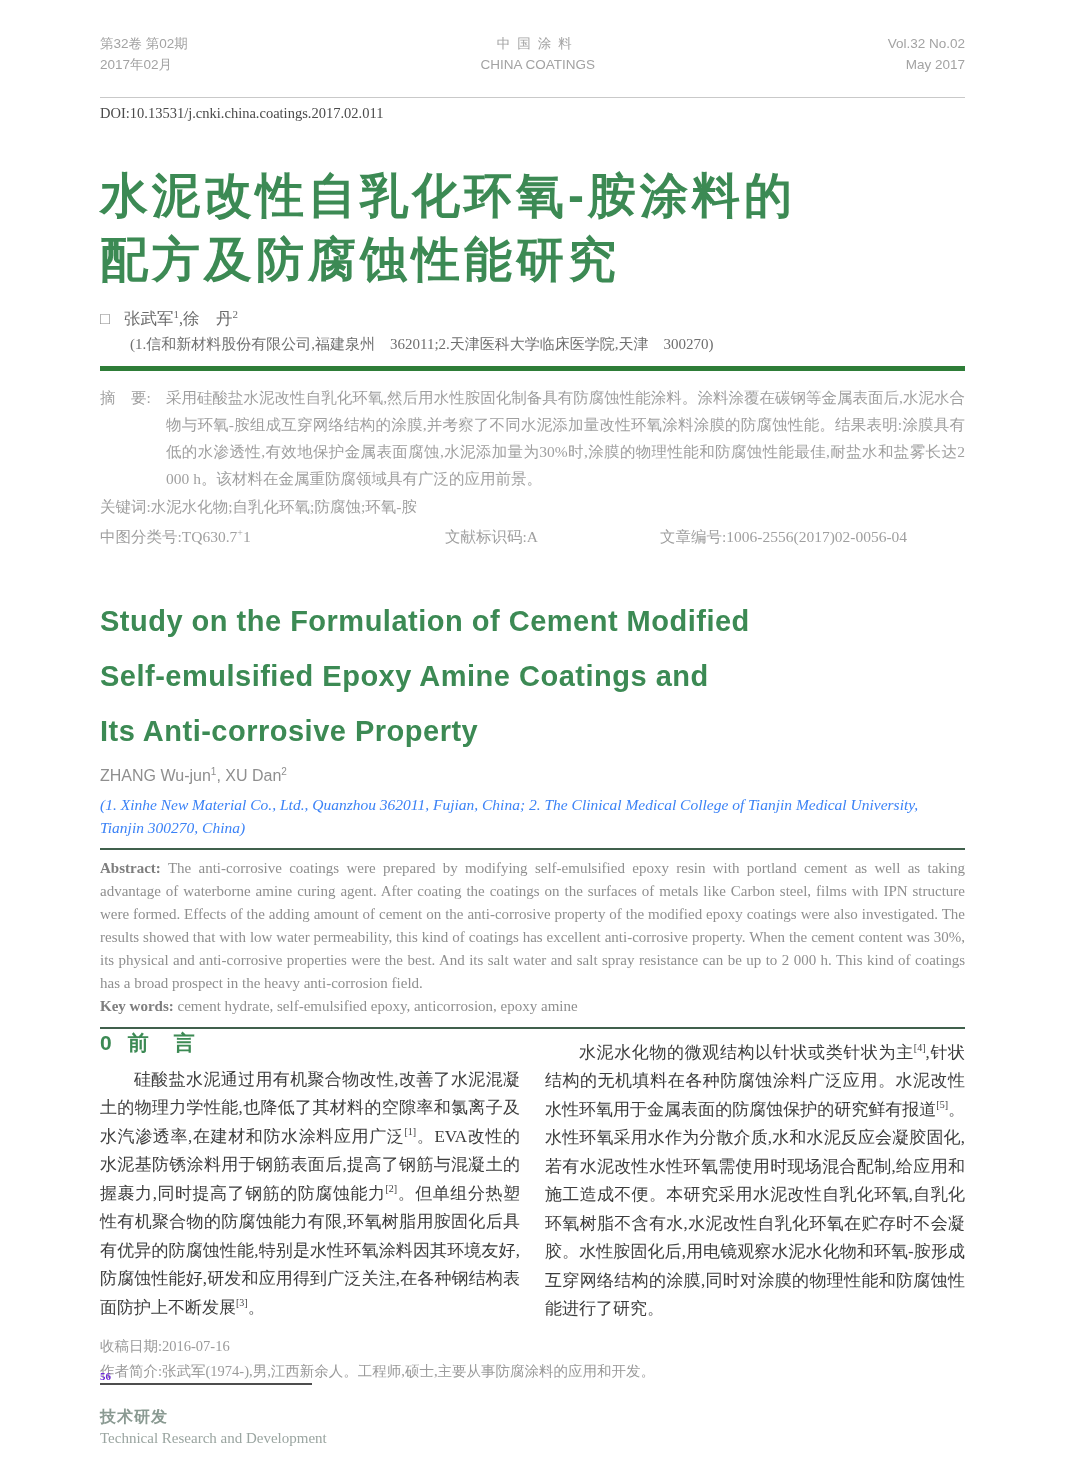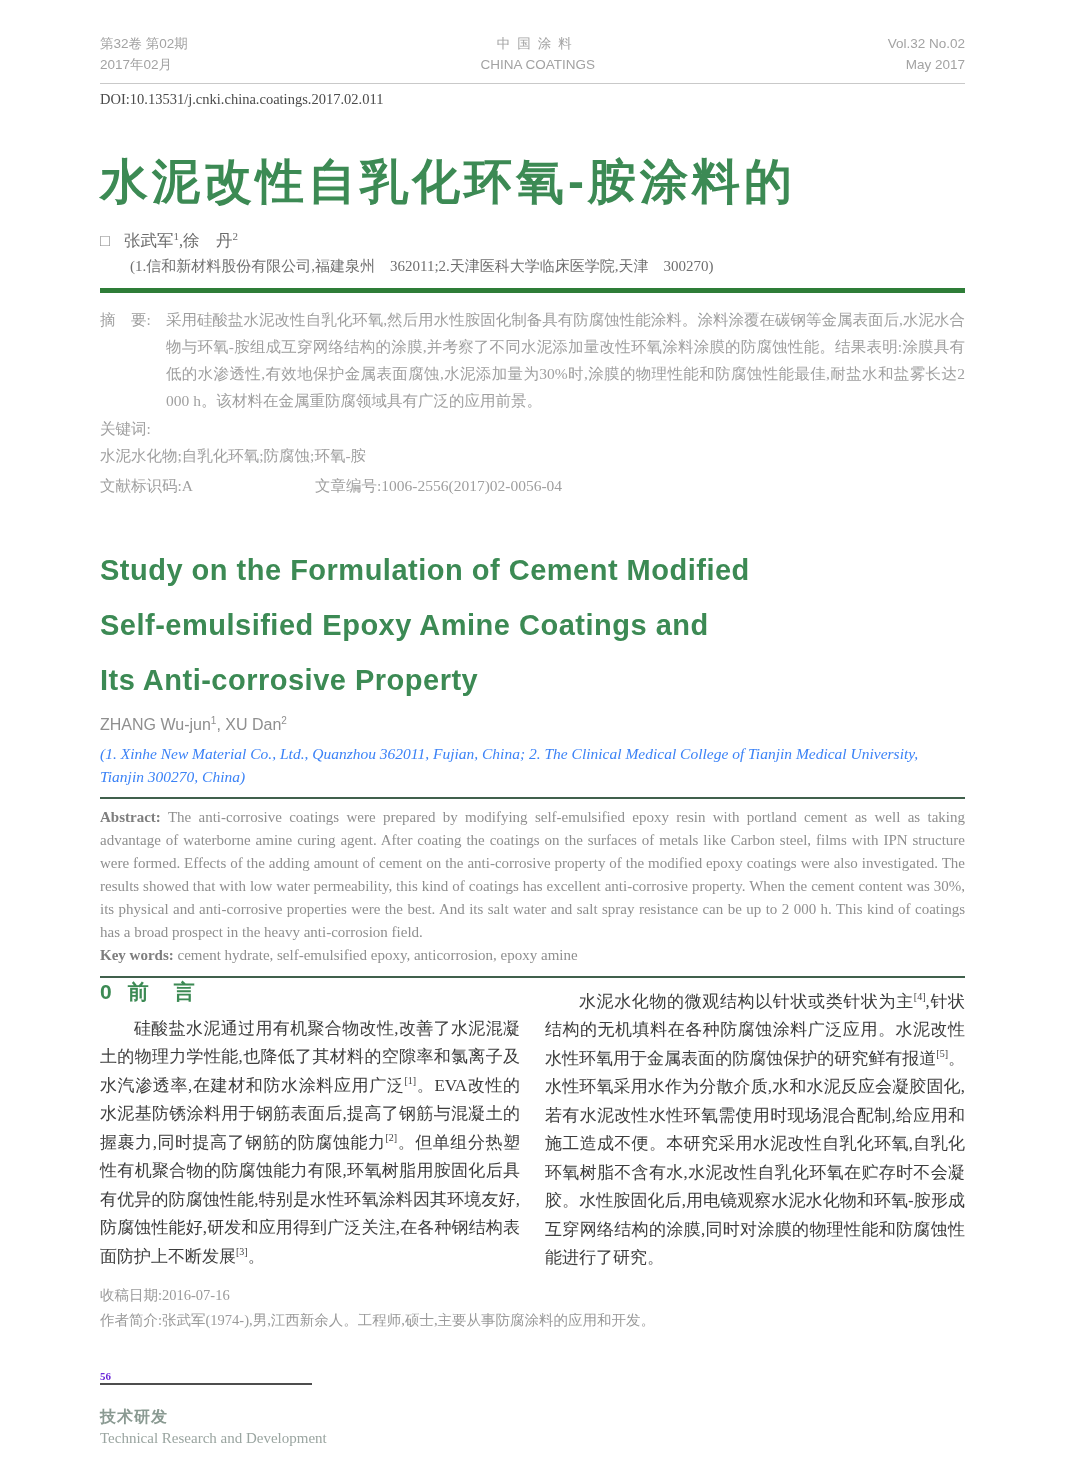--- a/index.html
+++ b/index.html
@@ -12,21 +12,21 @@
     font-family:"Liberation Serif", serif;
     color:#3d3d3d;
   }
   .content { padding:34px 110px 0 100px; }
 
   
   .journal-header {
     display:flex; justify-content:space-between; align-items:flex-start;
     color:#a3a3a3; font-size:13.5px; line-height:1.55;
     font-family:"Liberation Sans", sans-serif;
-    border-bottom:1px solid #c9c9c9; padding-bottom:7px;
+    border-bottom:1px solid #c9c9c9; padding-bottom:21px;
   }
   .jh-left { text-align:left; }
   .jh-center { text-align:center; }
   .jh-center .cn { letter-spacing:7px; }
   .jh-right { text-align:right; }
   .doi-line { margin-top:7px; font-size:14.5px; color:#4a4a4a; }
 
   
   .cn-title {
     margin-top:42px;
@@ -43,21 +43,21 @@
   .cn-authors sup { font-size:11px; }
   .cn-affiliation { margin-top:5px; padding-left:30px; font-size:15px; color:#6f6f6f; }
 
   .green-bar { margin-top:12px; height:5px; background:var(--bar-green,#2e7d38); }
 
   
   .abs-cn { margin-top:13px; color:#9f9f9f; font-size:15.5px; line-height:27px; }
   .abs-row { display:flex; }
   .abs-label { flex:none; width:66px; }
   .abs-body { flex:1; text-align:justify; }
-  .kw-row { display:flex; margin-top:1px; color:#9f9f9f; font-size:15.5px; line-height:27px;flex-direction:column; }
+  .kw-row { display:flex; margin-top:1px; color:#9f9f9f; font-size:15.5px; line-height:27px; }
   .clc-row { display:flex; margin-top:7px; color:#9f9f9f; font-size:15.5px; }
   .clc-row .c1 { width:345px; }
   .clc-row .c2 { width:215px; }
   sup { font-size:10px; vertical-align:super; line-height:0; }
 
   
   .en-title {
     margin-top:46px;
     color:var(--title-green,#3c8a54);
     font-family:"Liberation Sans", sans-serif;
@@ -121,20 +121,21 @@
       </div>
       <div class="jh-right">
         <div>Vol.32 No.02</div>
         <div>May 2017</div>
       </div>
     </div>
     <div class="doi-line">DOI:10.13531/j.cnki.china.coatings.2017.02.011</div>
 
     <h1 class="cn-title">
       <div>水泥改性自乳化环氧-胺涂料的</div>
+      <div>配方及防腐蚀性能研究</div>
     </h1>
 
     <div class="cn-authors">
       <span class="marker">□</span>
       <span>张武军<sup>1</sup>,徐　丹<sup>2</sup></span>
     </div>
     <div class="cn-affiliation">(1.信和新材料股份有限公司,福建泉州　362011;2.天津医科大学临床医学院,天津　300270)</div>
 
     <div class="green-bar"></div>
 
@@ -142,20 +143,21 @@
       <div class="abs-row">
         <span class="abs-label">摘　要:</span>
         <span class="abs-body">采用硅酸盐水泥改性自乳化环氧,然后用水性胺固化制备具有防腐蚀性能涂料。涂料涂覆在碳钢等金属表面后,水泥水合物与环氧-胺组成互穿网络结构的涂膜,并考察了不同水泥添加量改性环氧涂料涂膜的防腐蚀性能。结果表明:涂膜具有低的水渗透性,有效地保护金属表面腐蚀,水泥添加量为30%时,涂膜的物理性能和防腐蚀性能最佳,耐盐水和盐雾长达2 000 h。该材料在金属重防腐领域具有广泛的应用前景。</span>
       </div>
     </div>
     <div class="kw-row">
       <span>关键词:</span>
       <span>水泥水化物;自乳化环氧;防腐蚀;环氧-胺</span>
     </div>
     <div class="clc-row">
+      <span class="c1"><span>中图分类号:</span><span>TQ630.7<sup>+</sup>1</span></span>
       <span class="c2"><span>文献标识码:</span><span>A</span></span>
       <span class="c3"><span>文章编号:</span><span>1006-2556(2017)02-0056-04</span></span>
     </div>
 
     <h2 class="en-title">
       <div>Study on the Formulation of Cement Modified</div>
       <div>Self-emulsified Epoxy Amine Coatings and</div>
       <div>Its Anti-corrosive Property</div>
     </h2>
     <div class="en-authors">ZHANG Wu-jun<sup>1</sup>, XU Dan<sup>2</sup></div>

